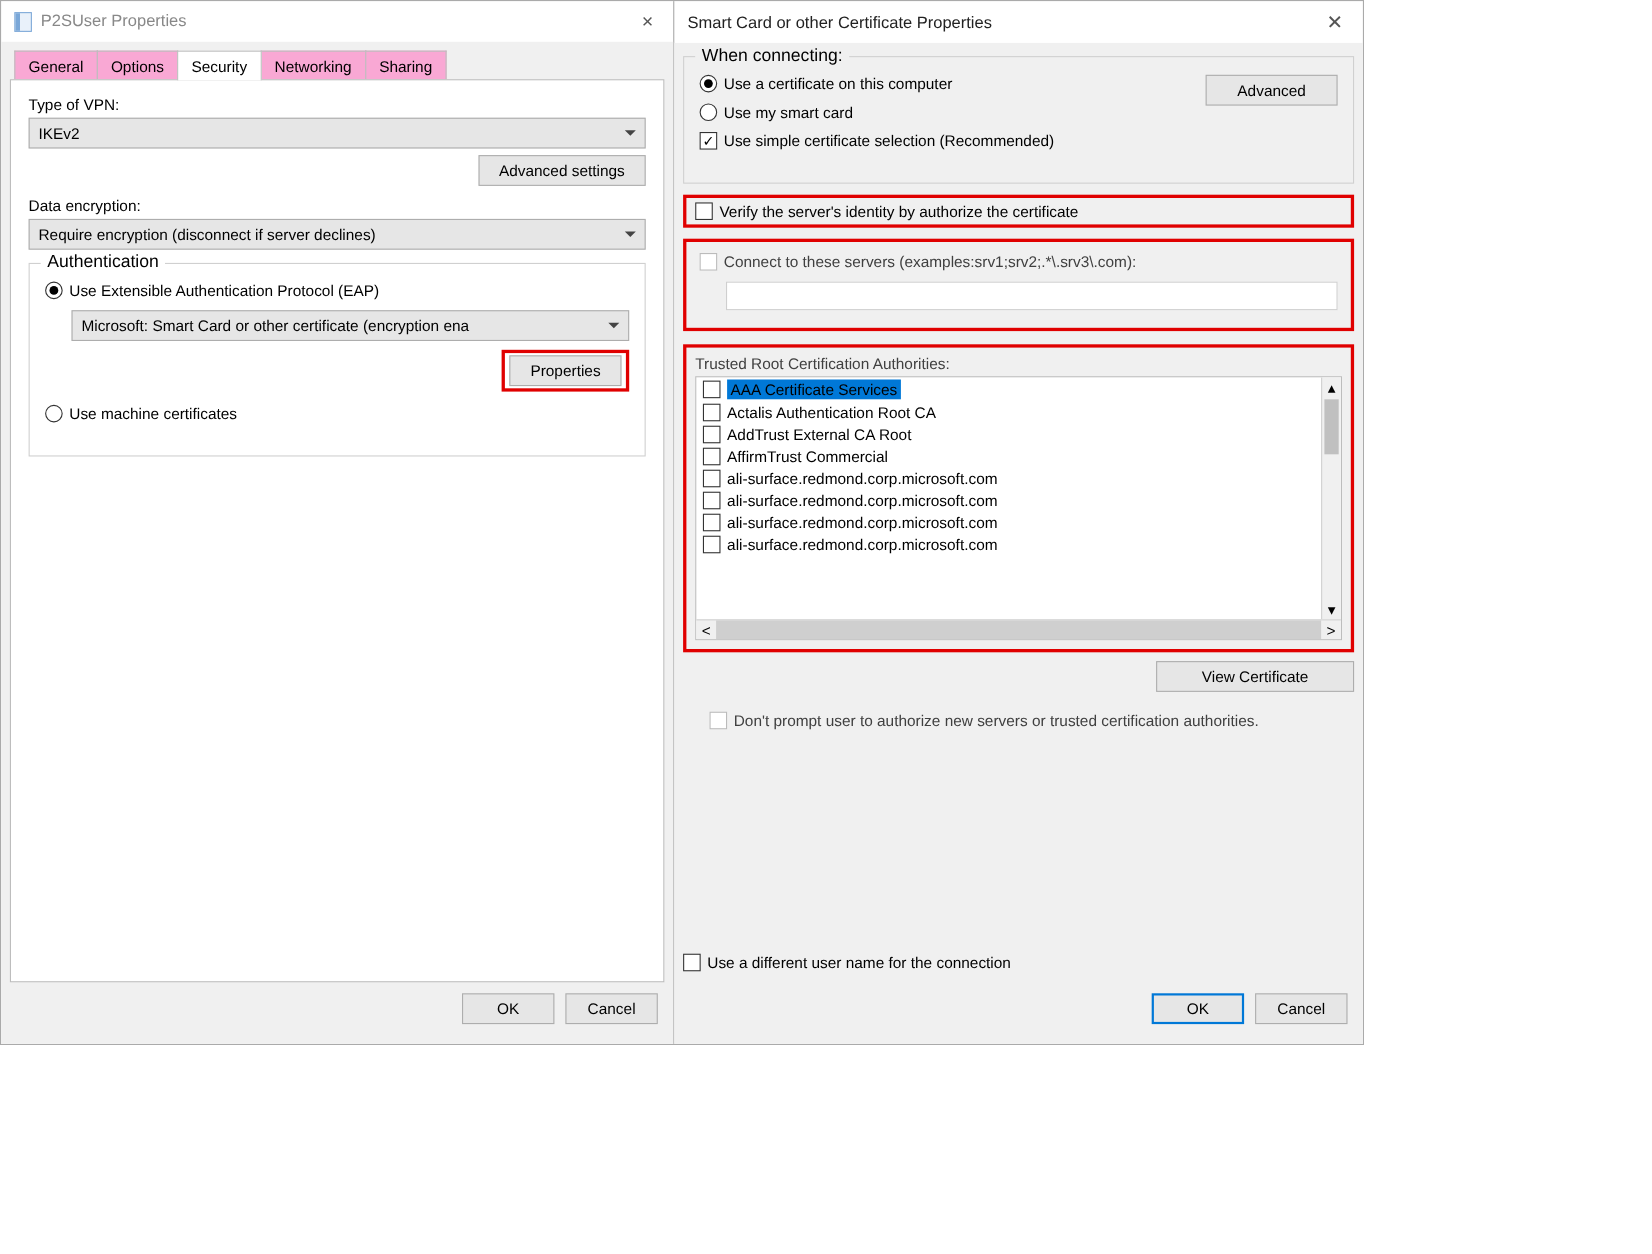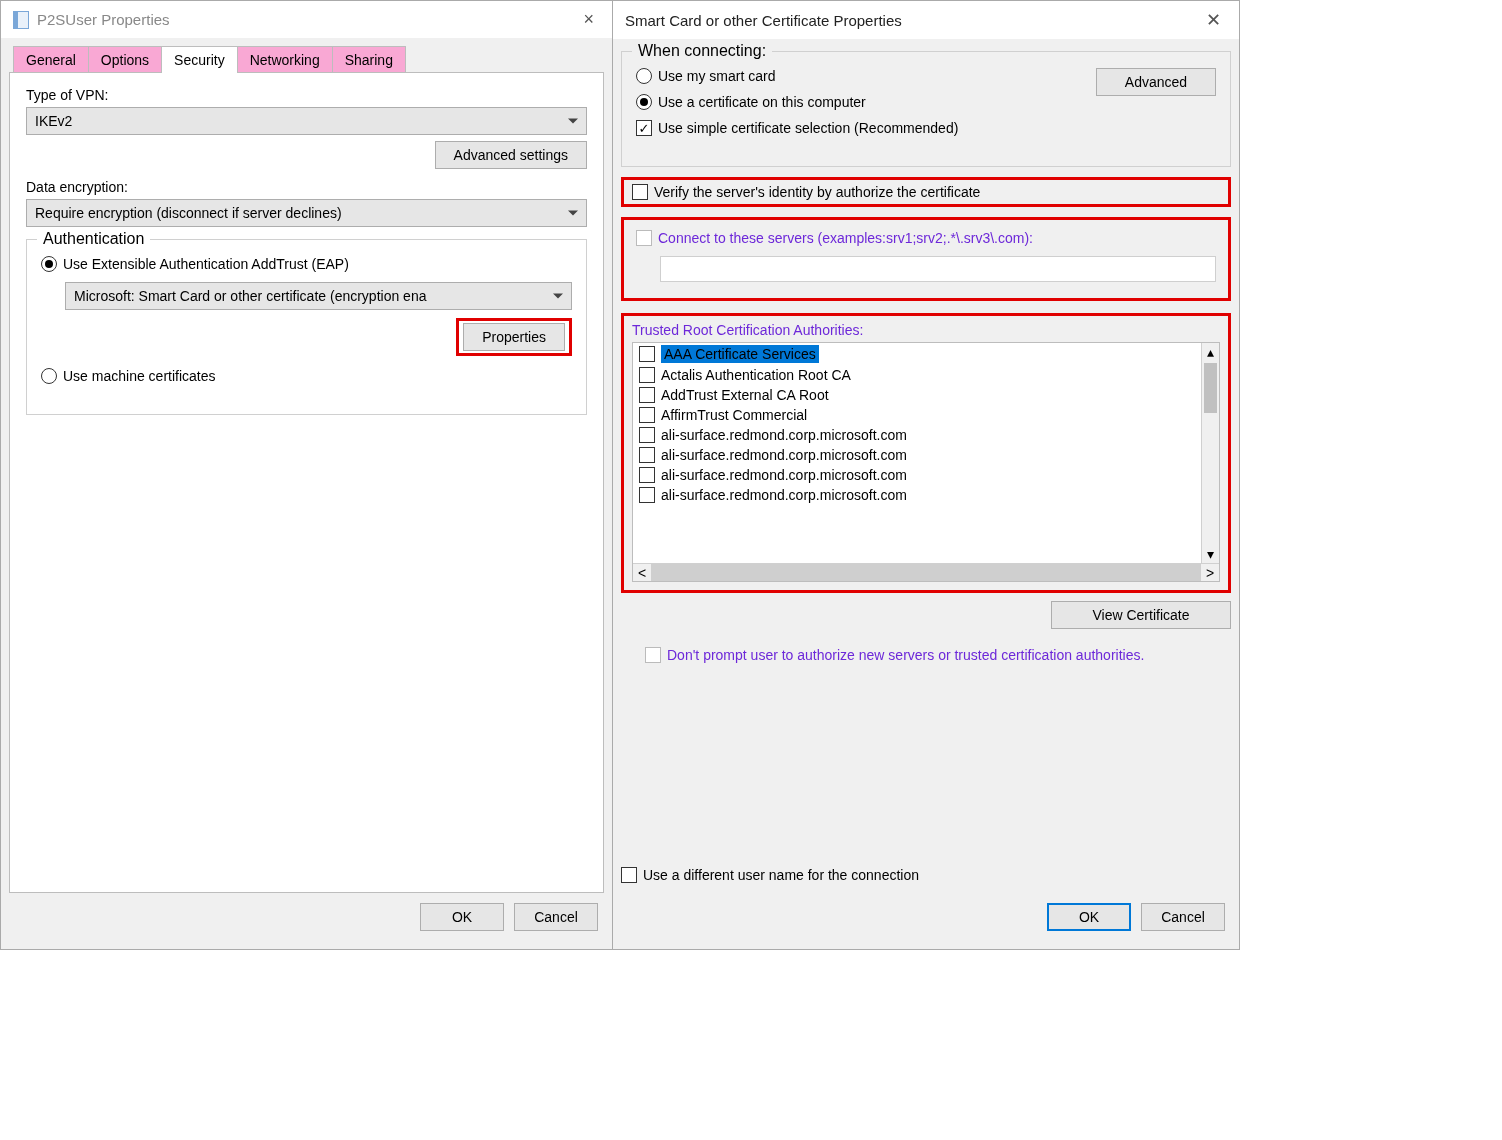--- a/index.html
+++ b/index.html
@@ -162,21 +162,21 @@
   display: inline-flex;
   align-items: center;
   justify-content: center;
 }
 .checkbox.checked::after {
   content: "✓";
   font-size: 13px;
   line-height: 1;
 }
 .checkbox.disabled, .radio.disabled { border-color:#bbb; }
-.disabled-text { color:#6d28d9; }
+.disabled-text { color:#404040; }
 .indent { margin-left: 24px; }
 .red-highlight { border: 3px solid #e00000; }
 .bottom-buttons {
   display: flex;
   justify-content: flex-end;
   gap: 10px;
   padding: 10px 6px;
 }
 .bottom-buttons .btn { width: 84px; }
 .listbox {
@@ -277,21 +277,21 @@
         <div class="select">
           <span>Require encryption (disconnect if server declines)</span>
           <span class="chev"></span>
         </div>
 
         <div class="fieldset">
           <span class="legend">Authentication</span>
 
           <div class="radio-row">
             <span class="radio checked"></span>
-            <span>Use Extensible Authentication AddTrust (EAP)</span>
+            <span>Use Extensible Authentication Protocol (EAP)</span>
           </div>
           <div class="indent">
             <div class="select">
               <span>Microsoft: Smart Card or other certificate (encryption ena</span>
               <span class="chev"></span>
             </div>
             <div class="row-right mt8">
               <span class="red-highlight rh-pad">
                 <span class="btn">
                     <span>Properties</span>
@@ -322,26 +322,26 @@
       <span>Smart Card or other Certificate Properties</span>
       <span class="spacer"></span>
       <span class="close-x">✕</span>
     </div>
     <div class="window-body">
       <div class="fieldset" style="margin-top:4px;">
         <span class="legend" style="background:#f0f0f0;">When connecting:</span>
         <div style="display:flex;">
           <div style="flex:1;">
             <div class="radio-row">
+              <span class="radio checked"></span>
+              <span>Use a certificate on this computer</span>
+            </div>
+            <div class="radio-row">
               <span class="radio"></span>
               <span>Use my smart card</span>
-            </div>
-            <div class="radio-row">
-              <span class="radio checked"></span>
-              <span>Use a certificate on this computer</span>
             </div>
             <div class="check-row">
               <span class="checkbox checked"></span>
               <span>Use simple certificate selection (Recommended)</span>
             </div>
           </div>
           <div>
             <div class="btn" style="width:120px;">
                 <span>Advanced</span>
               </div>

